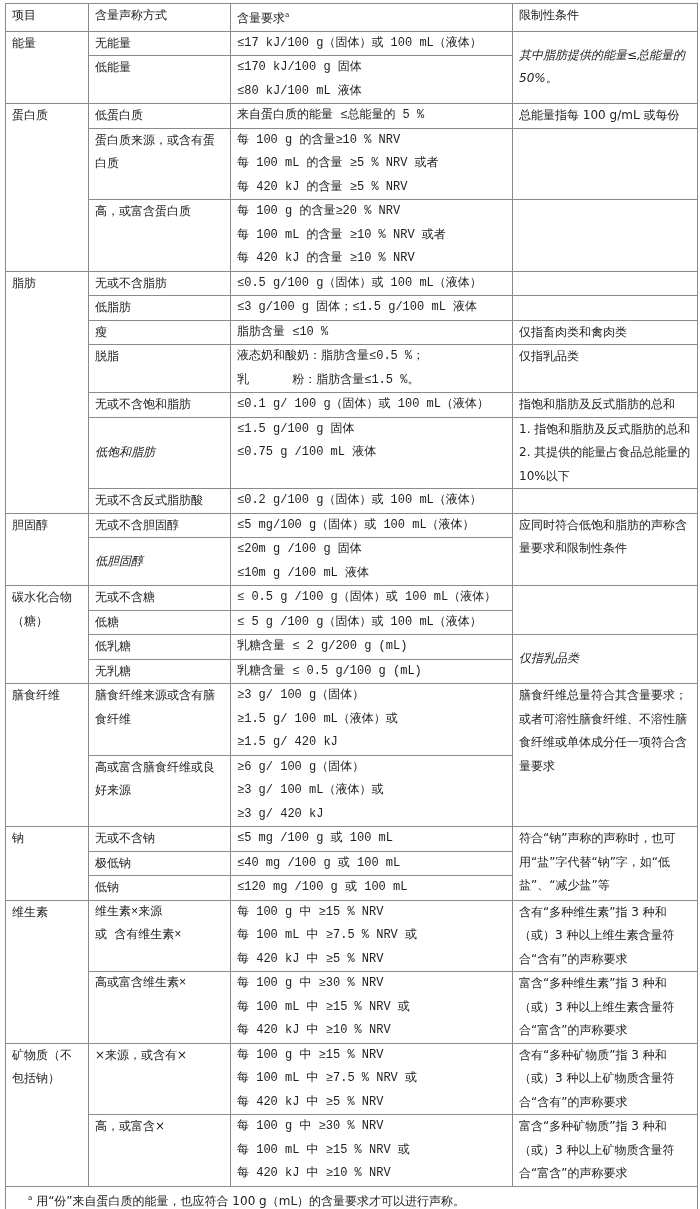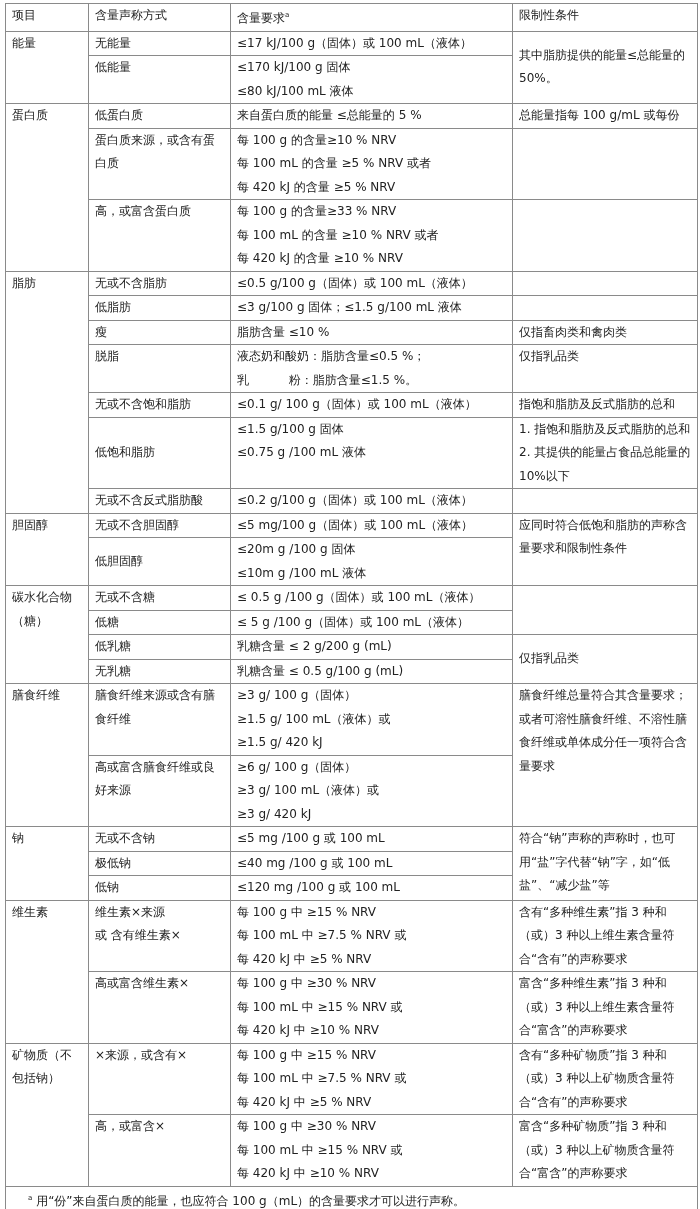--- a/index.html
+++ b/index.html
@@ -13,22 +13,22 @@
   }
   table.main td, table.main th {
     border: 1.5px solid #8a8a8a;
     vertical-align: top;
     padding: 0 6px;
     line-height: 23.5px;
     font-weight: normal;
     overflow: hidden;
   }
   table.main th { text-align: left; height: 23px; }
-  table.main td.mid { vertical-align: middle; }
-  .ln { display: block; white-space: nowrap; }
+  table.main td.mid { vertical-align: middle; font-style: italic; }
+  .ln { display: block; white-space: nowrap; font-family: Liberation Mono, monospace; }
   .wrap { white-space: normal; word-break: break-all; }
   .note { padding-left: 22px !important; }
   sup { font-size: 7px; vertical-align: 5px; }
   col.c1 { width: 83px; }
   col.c2 { width: 142px; }
   col.c3 { width: 282px; }
   col.c4 { width: 185px; }
 </style>
 </head>
 <body>
@@ -79,21 +79,21 @@
       <td>
           <span class="ln">每 100 g 的含量≥10 % NRV</span>
           <span class="ln">每 100 mL 的含量 ≥5 % NRV 或者</span>
           <span class="ln">每 420 kJ 的含量 ≥5 % NRV</span>
         </td>
       <td></td>
     </tr>
     <tr>
       <td>高，或富含蛋白质</td>
       <td>
-          <span class="ln">每 100 g 的含量≥33 % NRV</span>
+          <span class="ln">每 100 g 的含量≥20 % NRV</span>
           <span class="ln">每 100 mL 的含量 ≥10 % NRV 或者</span>
           <span class="ln">每 420 kJ 的含量 ≥10 % NRV</span>
         </td>
       <td></td>
     </tr>
 
     <tr>
       <td rowspan="7">脂肪</td>
       <td>无或不含脂肪</td>
       <td>

